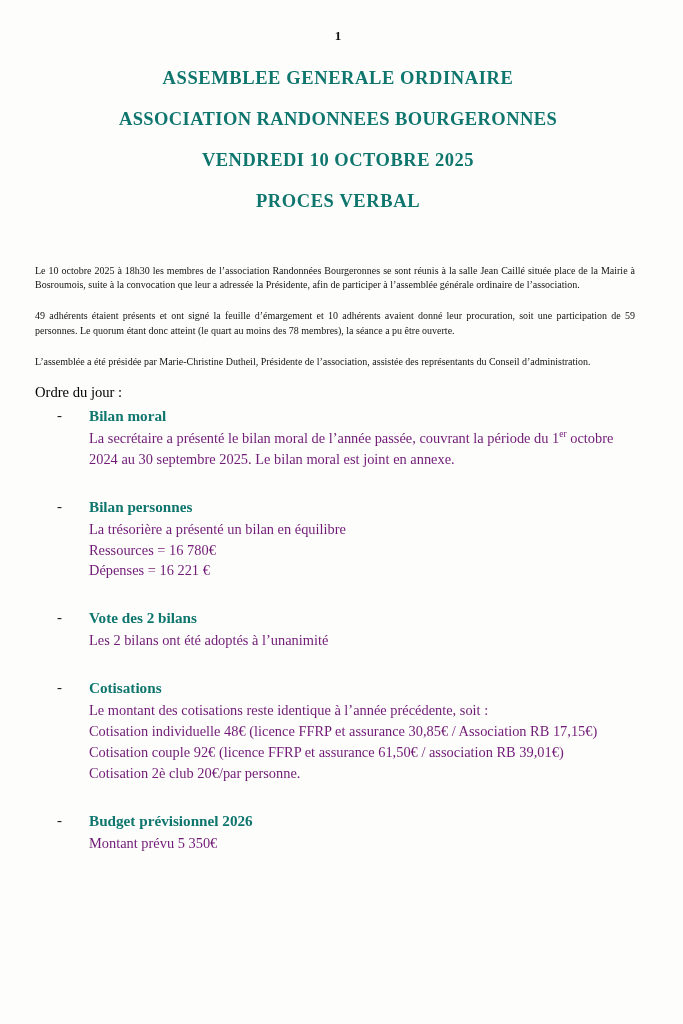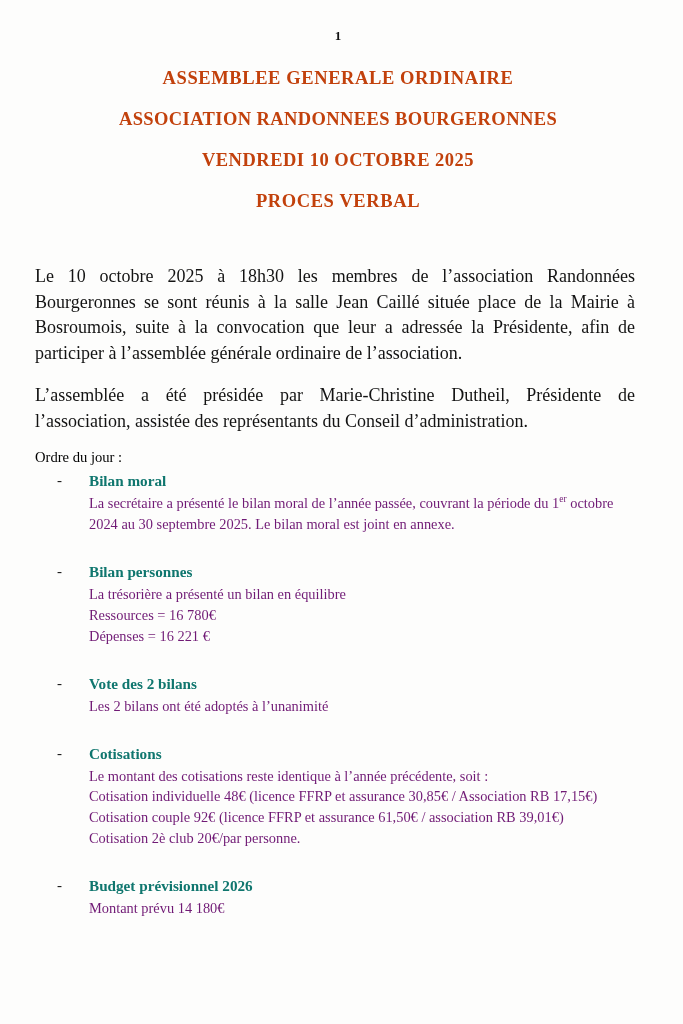--- a/index.html
+++ b/index.html
@@ -32,33 +32,33 @@
     color: #121212;
   }
   .title-block {
     text-align: center;
   }
   .title-line {
     font-weight: bold;
     font-size: 18.5px;
     letter-spacing: 0.6px;
     margin: 0 0 20px 0;
-    color: #c2410c;
+    color: #0f766e;
   }
   .title-line.l2 { letter-spacing: 0.4px; }
   .title-line.l3 { letter-spacing: 0.5px; }
   .title-line.l4 { margin-bottom: 0; letter-spacing: 0.6px; }
 
   .body-block {
     margin-top: 52px;
     padding-left: 2px;
     padding-right: 8px;
   }
   p.para {
-    font-size: 18px;
+    font-size: 10px;
     line-height: 1.42;
     text-align: justify;
     margin: 12px 0 17px 0;
     color: #131313;
   }
   p.para.last { margin-bottom: 15px; }
 
   .agenda-label {
     font-size: 14.6px;
     margin: 12px 0 6px 0;
@@ -115,20 +115,21 @@
   <div class="title-block">
     <div class="title-line l1">ASSEMBLEE GENERALE ORDINAIRE</div>
     <div class="title-line l2">ASSOCIATION RANDONNEES BOURGERONNES</div>
     <div class="title-line l3">VENDREDI 10 OCTOBRE 2025</div>
     <div class="title-line l4">PROCES VERBAL</div>
   </div>
 
   <div class="body-block">
 
     <p class="para">Le 10 octobre 2025 à 18h30 les membres de l’association Randonnées Bourgeronnes se sont réunis à la salle Jean Caillé située place de la Mairie à Bosroumois, suite à la convocation que leur a adressée la Présidente, afin de participer à l’assemblée générale ordinaire de l’association.</p>
+    <p class="para">49 adhérents étaient présents et ont signé la feuille d’émargement et 10 adhérents avaient donné leur procuration, soit une participation de 59 personnes. Le quorum étant donc atteint (le quart au moins des 78 membres), la séance a pu être ouverte.</p>
     <p class="para last">L’assemblée a été présidée par Marie-Christine Dutheil, Présidente de l’association,  assistée des représentants du Conseil d’administration.</p>
 
     <div class="agenda-label">Ordre du jour :</div>
 
     <ul class="agenda-list">
 
       <li class="agenda-item">
         <span class="dash">-</span>
         <div class="agenda-heading">Bilan moral</div>
         <ul class="agenda-lines">
@@ -170,19 +171,19 @@
           <li>Cotisation 2è club 20€/par personne.</li>
         </ul>
       </li>
 
       <div class="spacer-sm"></div>
 
       <li class="agenda-item">
         <span class="dash">-</span>
         <div class="agenda-heading">Budget prévisionnel 2026</div>
         <ul class="agenda-lines">
-          <li>Montant prévu 14 180€</li>
+          <li>Montant prévu 5 350€</li>
         </ul>
       </li>
 
     </ul>
   </div>
 </div>
 
 </body></html>

